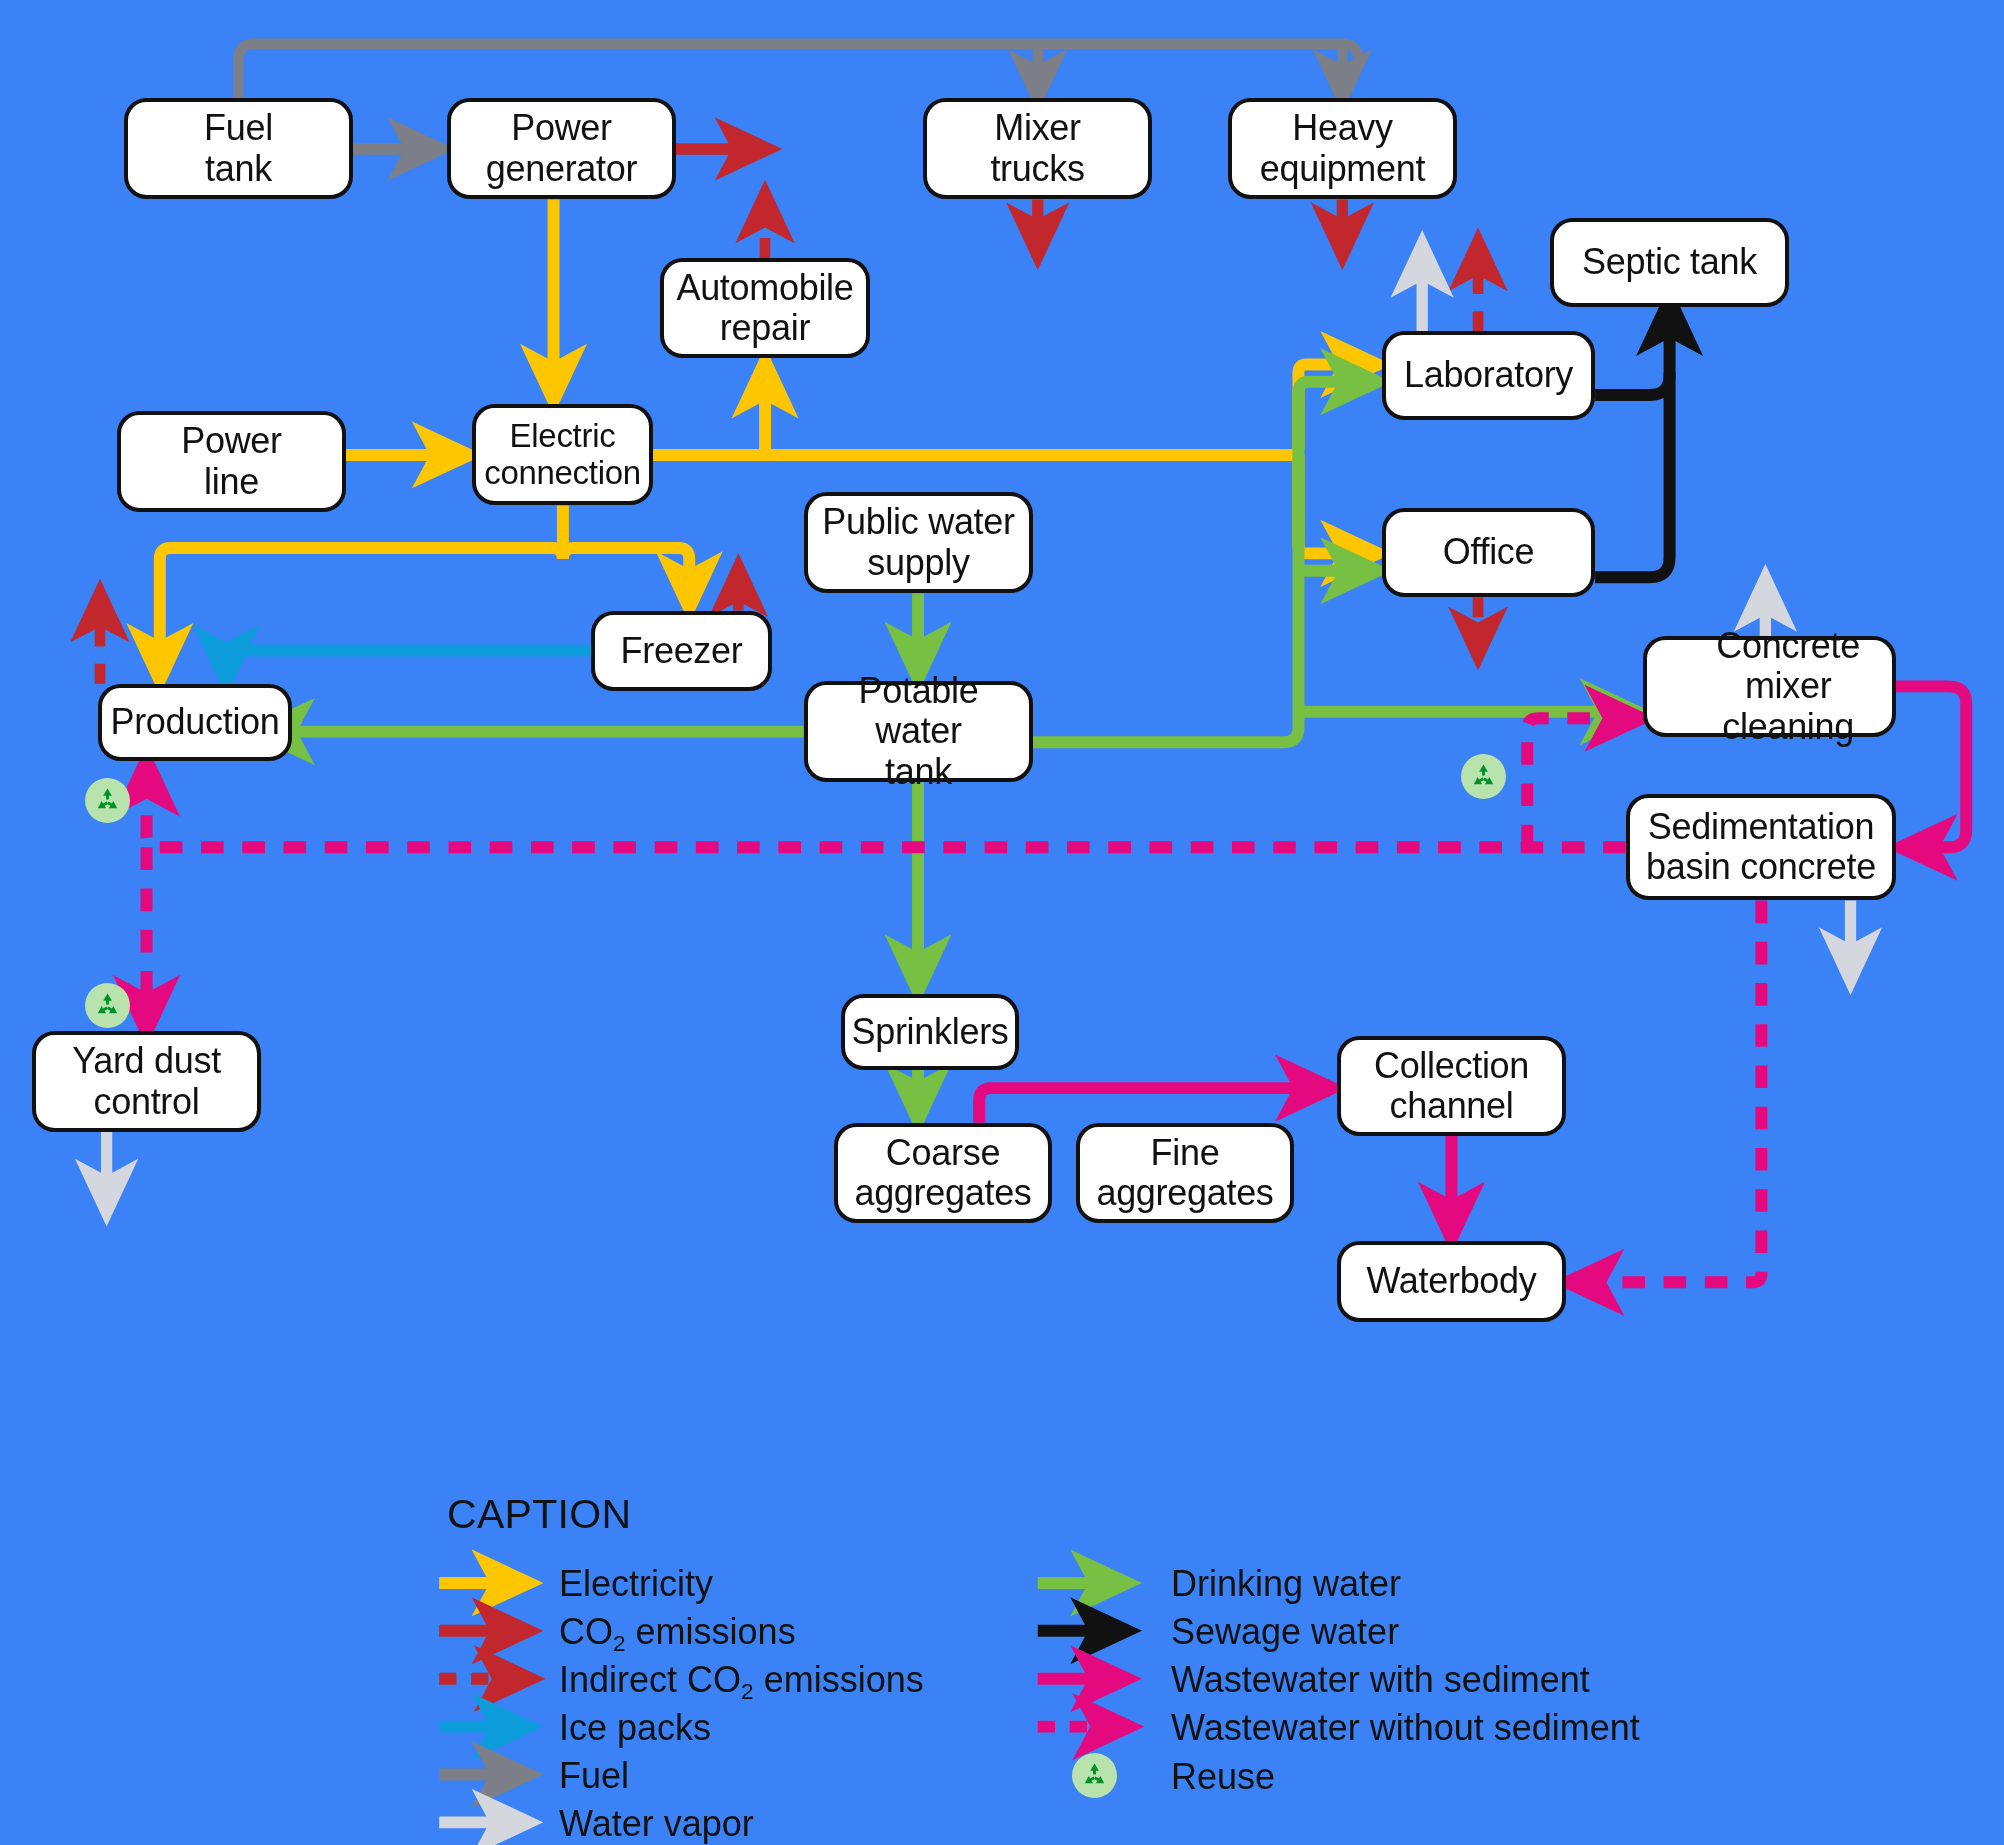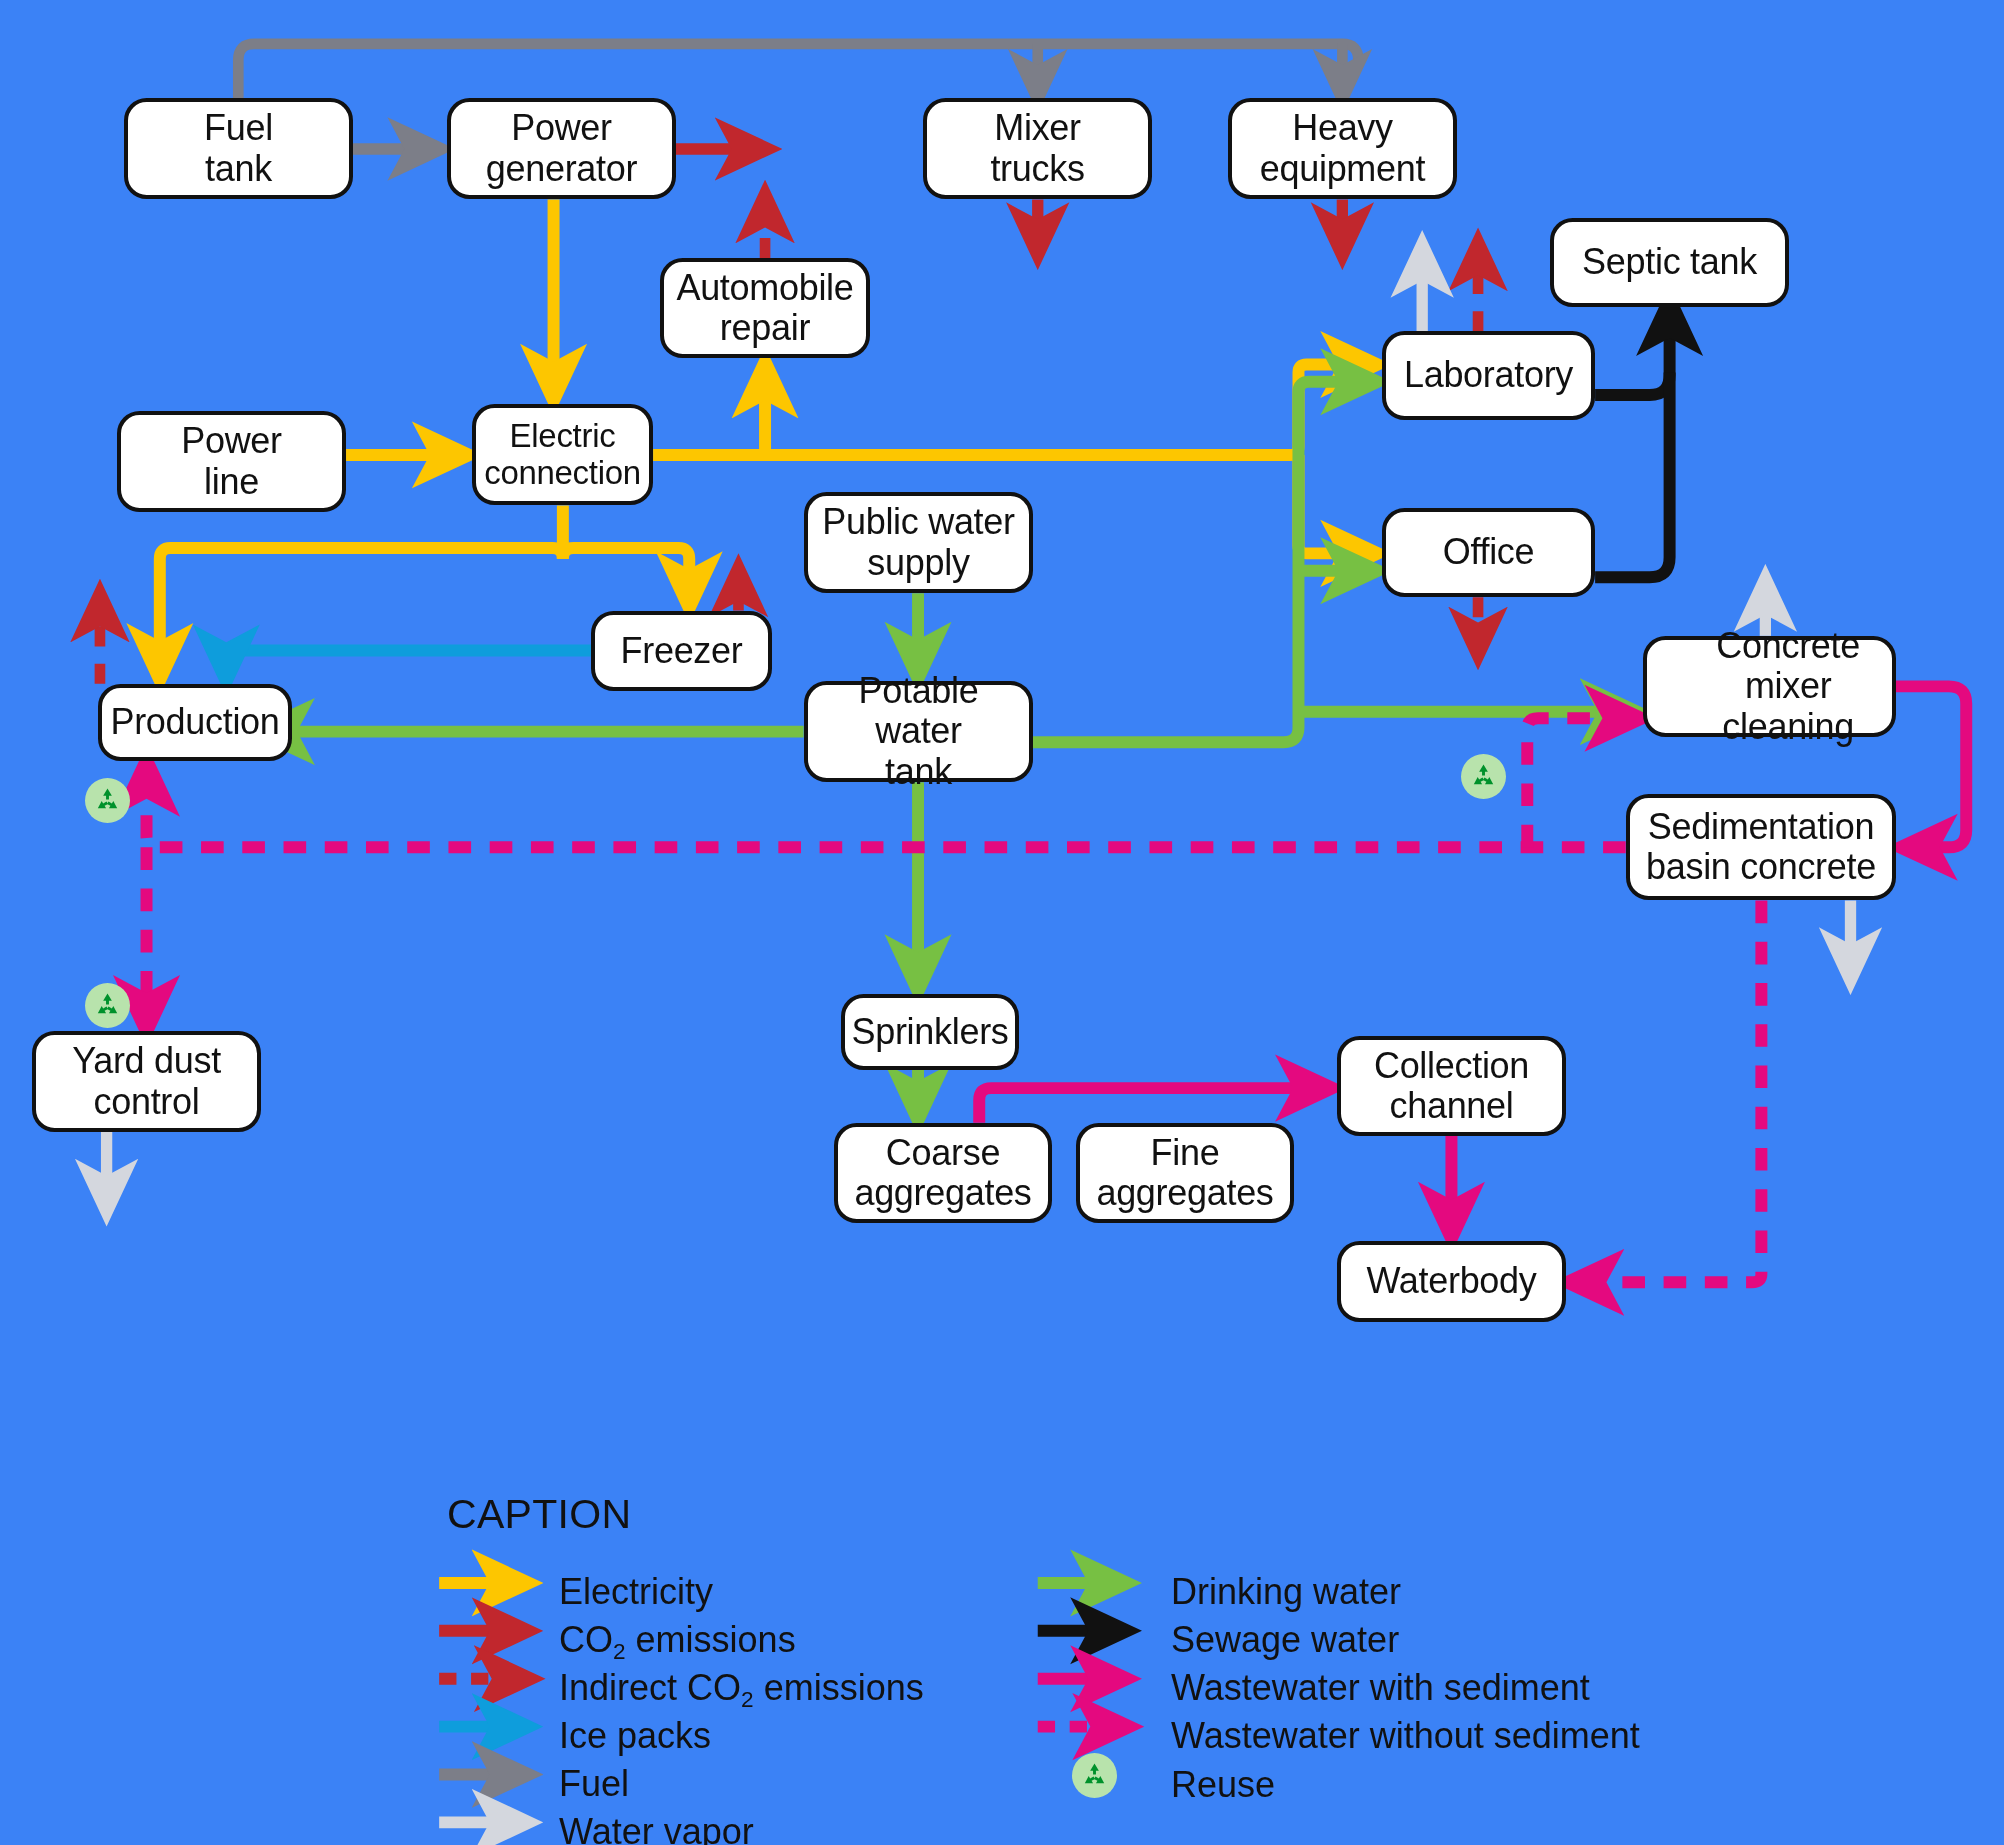--- a/index.html
+++ b/index.html
@@ -23,21 +23,21 @@
   }
   .node span{display:block;}
   .legend{position:absolute;left:0;top:0;width:2005px;height:1845px;pointer-events:none;}
   .lg-title{
     position:absolute;left:447px;top:1491px;
     font-size:41px;color:#111;font-family:"Liberation Sans",sans-serif;
     letter-spacing:0.3px;
   }
   .lg-label{
     position:absolute;font-size:36px;color:#111;
-    font-family:"Liberation Sans",sans-serif;white-space:nowrap;margin-top:8px;
+    font-family:"Liberation Sans",sans-serif;white-space:nowrap;
   }
   .lg-label sub{font-size:22.6px;vertical-align:baseline;position:relative;top:6.7px;}
   .reuse-badge{
     position:absolute;border-radius:50%;
     background:#b8e3ac;display:flex;align-items:center;justify-content:center;
   }
   .reuse-badge svg{display:block;}
 </style>
 </head>
 <body>

